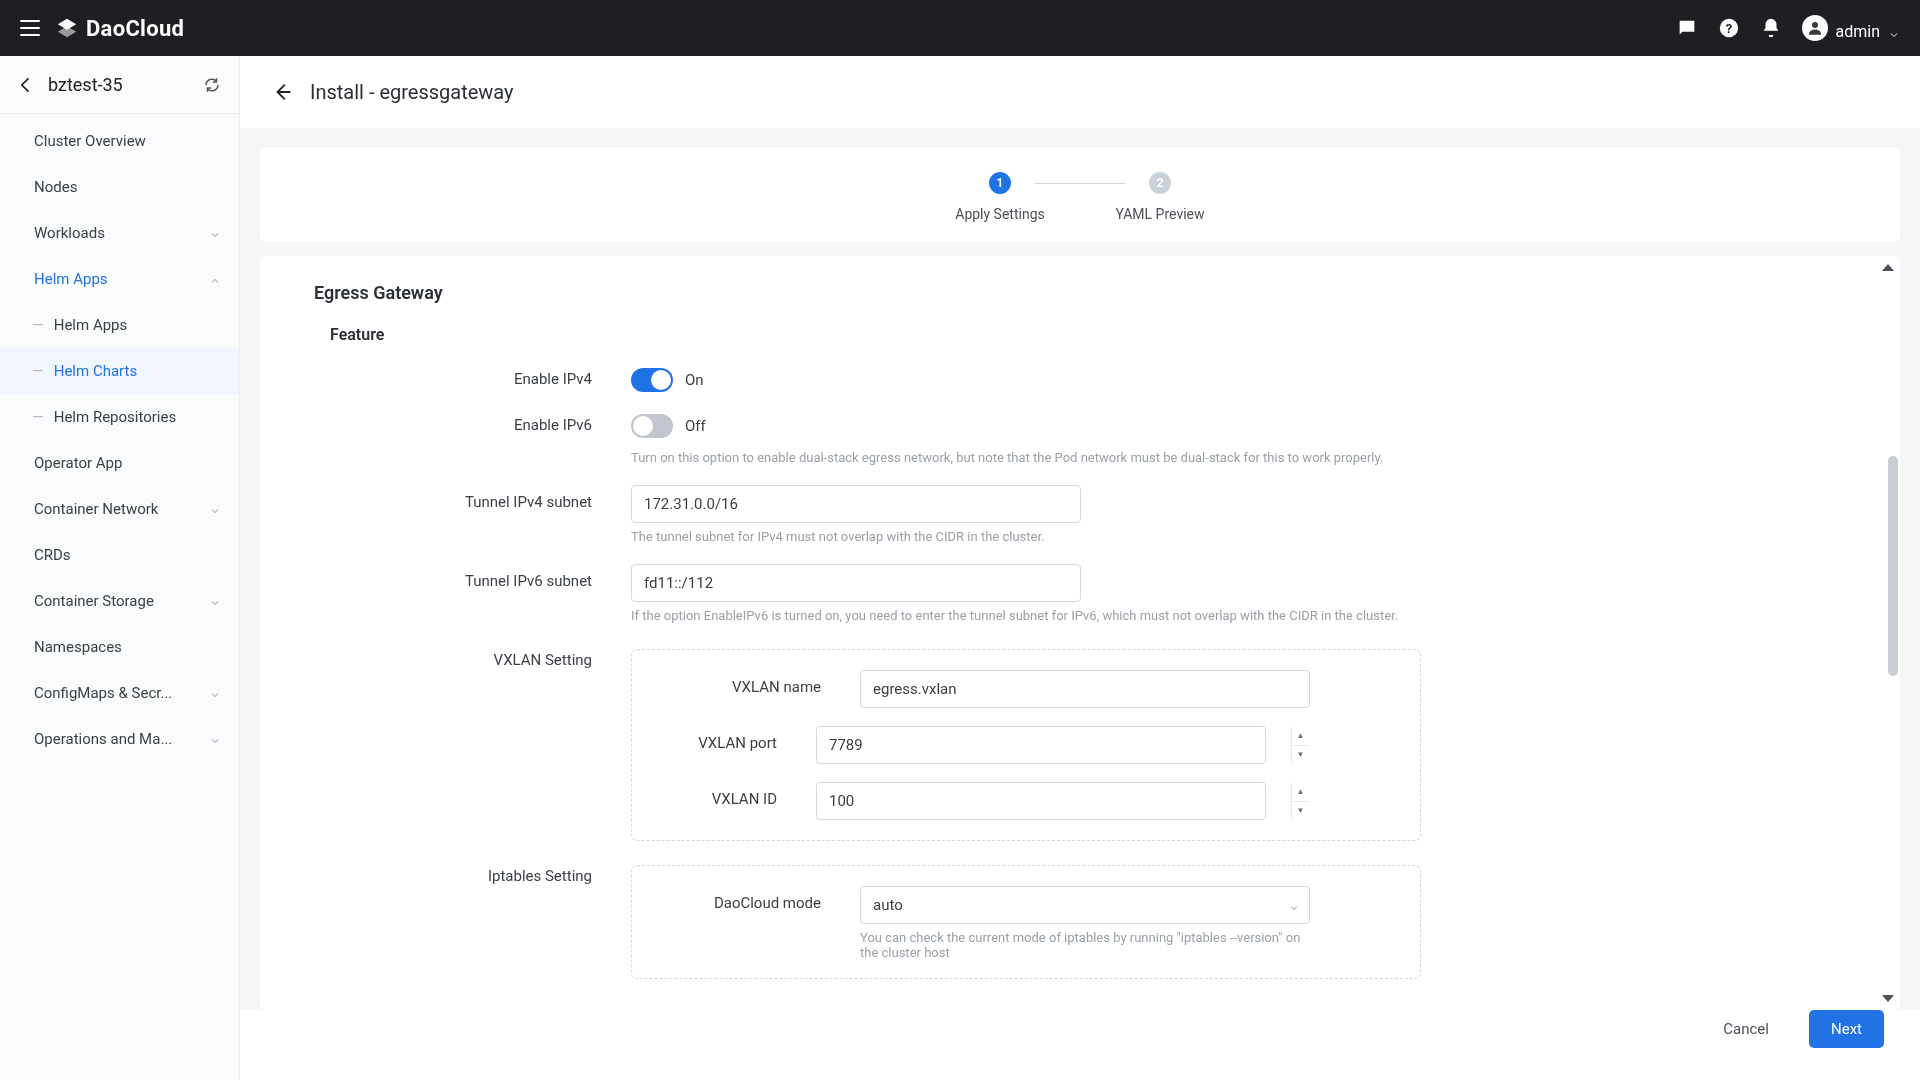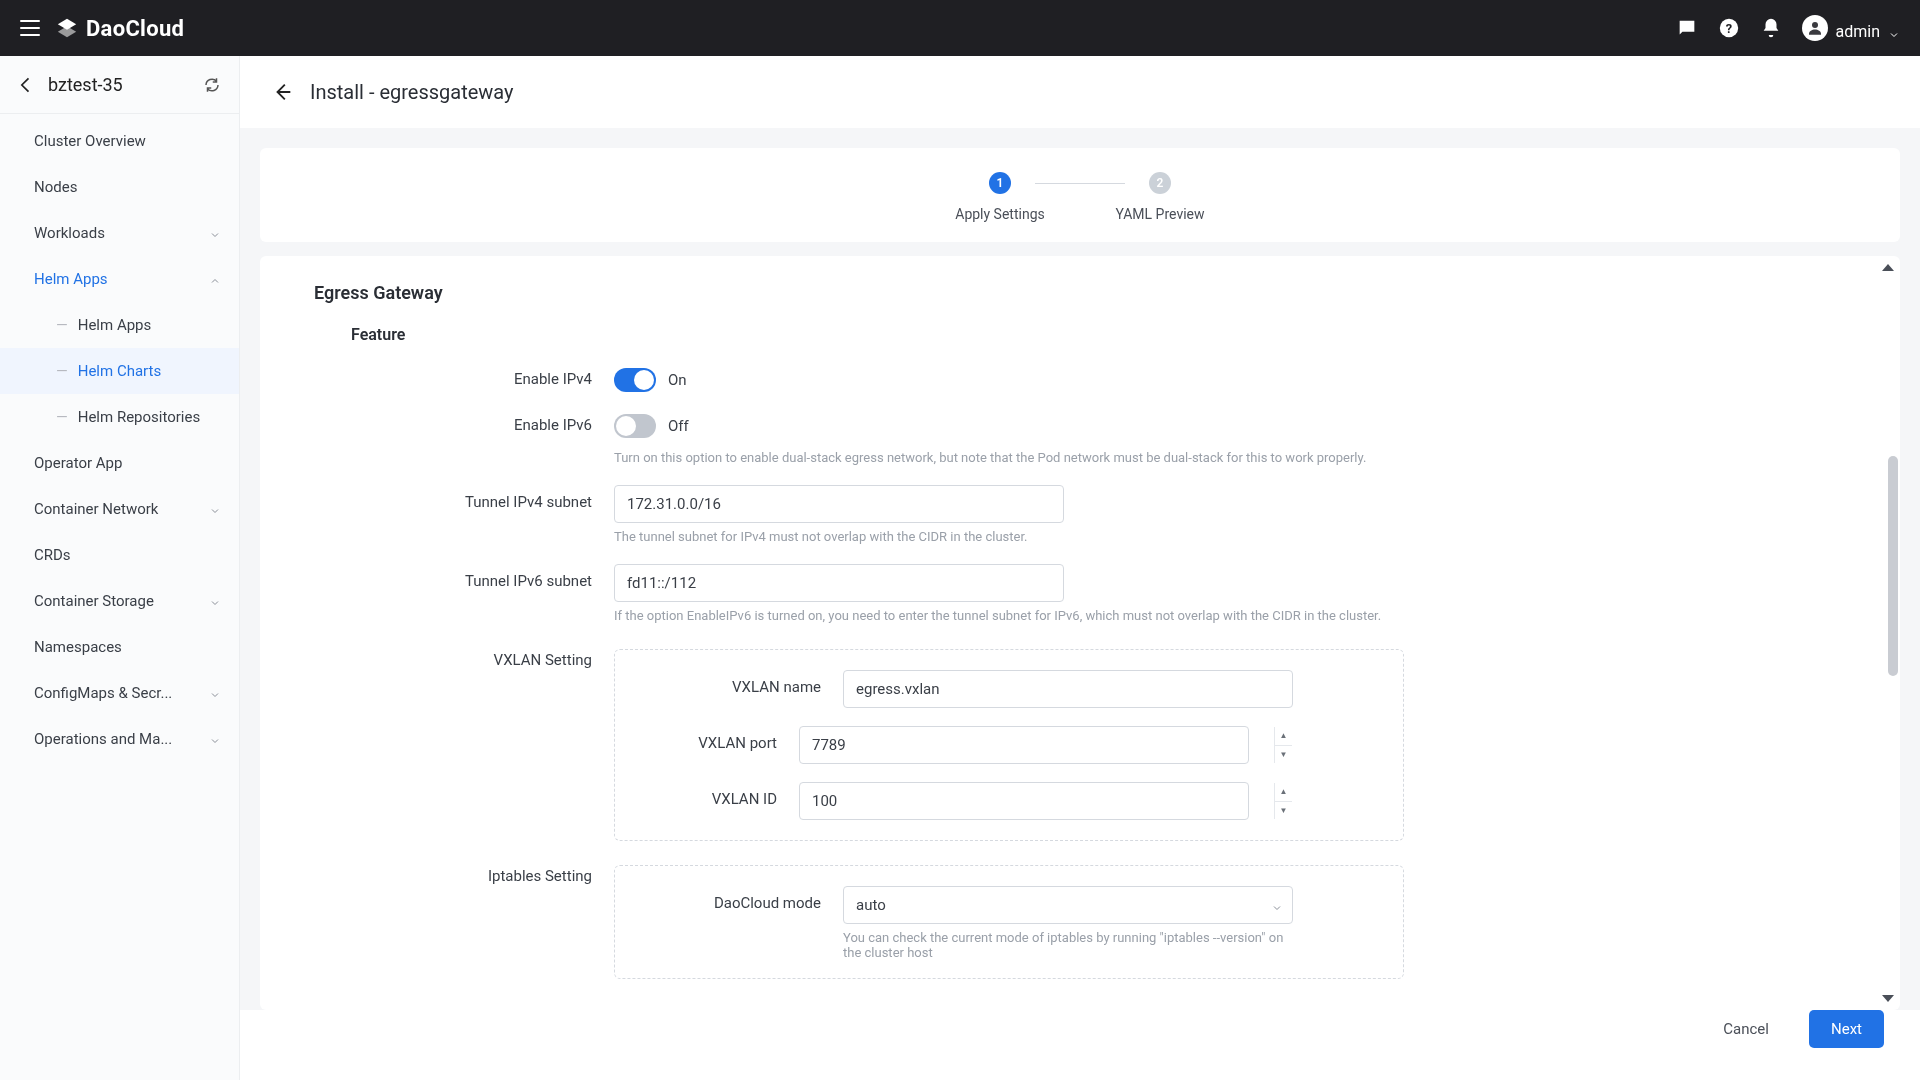--- a/index.html
+++ b/index.html
@@ -25,21 +25,21 @@
 .sidebar { width: 240px; background: #fafbfc; border-right: 1px solid #eceef0; display: flex; flex-direction: column; }
 .cluster-row { display: flex; align-items: center; padding: 18px 18px 18px 16px; gap: 12px; }
 .cluster-row .back { width: 20px; height: 20px; cursor: pointer; }
 .cluster-row .back svg { width: 100%; height: 100%; stroke: #222; fill: none; stroke-width: 2; }
 .cluster-name { font-size: 18px; color: #222; flex: 1; }
 .refresh-ico { width: 18px; height: 18px; cursor: pointer; }
 .refresh-ico svg { width: 100%; height: 100%; stroke: #555; fill: none; stroke-width: 2; }
 .divider { height: 1px; background: #eceef0; margin: 0 0 4px 0; }
 .nav { list-style: none; padding: 0; font-size: 15px; }
 .nav li { padding: 14px 18px 14px 34px; color: #3a3f47; cursor: pointer; display: flex; align-items: center; justify-content: space-between; }
-.nav li.sub { padding-left: 56px; font-size: 15px; }
+.nav li.sub { padding-left: 32px; font-size: 15px; }
 .nav li.sub .dash { color: #b5b8bf; margin-right: 10px; }
 .nav li.active { color: #2172e5; background: #f0f5fe; }
 .nav li.parent-active { color: #2172e5; }
 .nav li .chev { width: 12px; height: 12px; }
 .nav li .chev svg { width: 100%; height: 100%; stroke: #8a8f98; fill: none; stroke-width: 2; }
 
 
 .main { flex: 1; display: flex; flex-direction: column; background: #f5f6f8; overflow: hidden; }
 .mainhead { height: 72px; background: #fff; display: flex; align-items: center; padding: 0 32px; gap: 16px; }
 .mainhead .back2 { width: 22px; height: 22px; cursor: pointer; }
@@ -50,25 +50,25 @@
 .stepcard { background: #fff; border-radius: 6px; padding: 24px 0 20px 0; display: flex; justify-content: center; align-items: flex-start; }
 .steps { display: flex; align-items: flex-start; gap: 0; }
 .step { display: flex; flex-direction: column; align-items: center; width: 190px; }
 .step-circle { width: 22px; height: 22px; border-radius: 50%; background: #2172e5; color: #fff; display: flex; align-items: center; justify-content: center; font-size: 12px; font-weight: 600; }
 .step-circle.grey { background: #cbd1d8; color: #fff; }
 .step-label { font-size: 14px; color: #4a4f58; margin-top: 12px; }
 .step-line { height: 1px; width: 90px; background: #d5d9df; margin-top: 11px; margin-left: -60px; margin-right: -60px; }
 
 .formcard { background: #fff; border-radius: 6px; margin-top: 14px; flex: 1; padding: 26px 54px 0 54px; overflow: hidden; position: relative; }
 .section-title { font-size: 18px; font-weight: 600; color: #2a2e35; }
-.subsection-title { font-size: 16px; font-weight: 600; color: #2a2e35; margin: 22px 0 18px 37px; }
+.subsection-title { font-size: 16px; font-weight: 600; color: #2a2e35; margin: 22px 0 18px 16px; }
 .form-body { margin-left: 0; }
 .row { display: flex; align-items: flex-start; margin-bottom: 10px; }
 .row .label { width: 300px; text-align: right; padding-right: 22px; font-size: 15px; color: #3a3f47; padding-top: 8px; }
-.row .control { flex: 1; max-width: 830px; }
+.row .control { flex: 1; max-width: 830px; margin-left: 17px; }
 .toggle-wrap { display: flex; align-items: center; gap: 12px; height: 36px; }
 .toggle { width: 42px; height: 24px; border-radius: 12px; background: #2172e5; position: relative; cursor: pointer; }
 .toggle.off { background: #c1c6ce; }
 .toggle .knob { position: absolute; top: 2px; right: 2px; width: 20px; height: 20px; border-radius: 50%; background: #fff; }
 .toggle.off .knob { left: 2px; right: auto; }
 .toggle-state { font-size: 15px; color: #3a3f47; }
 .hint { font-size: 13px; color: #9aa0a9; margin-top: 6px; margin-bottom: 10px; }
 .input { width: 450px; height: 38px; border: 1px solid #d5d9df; border-radius: 4px; padding: 8px 12px; font-size: 15px; color: #3a3f47; outline: none; }
 .numinput-wrap { position: relative; width: 494px; }
 .numinput-wrap .spin { position: absolute; right: 1px; top: 1px; bottom: 1px; width: 18px; display: flex; flex-direction: column; border-left: 1px solid #e5e8ec; }

